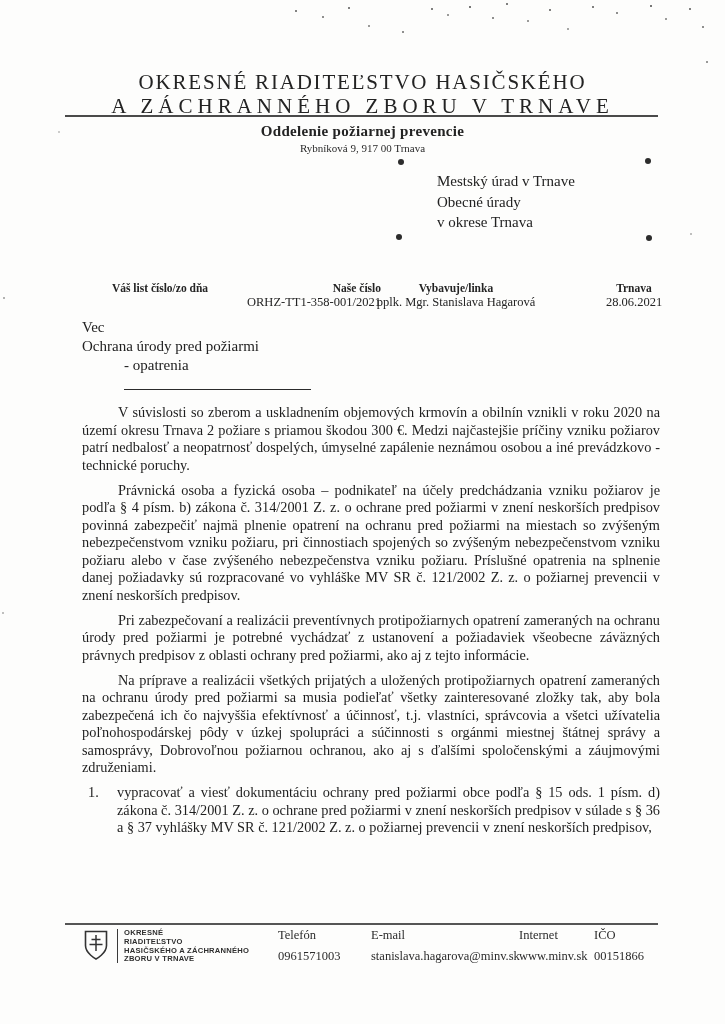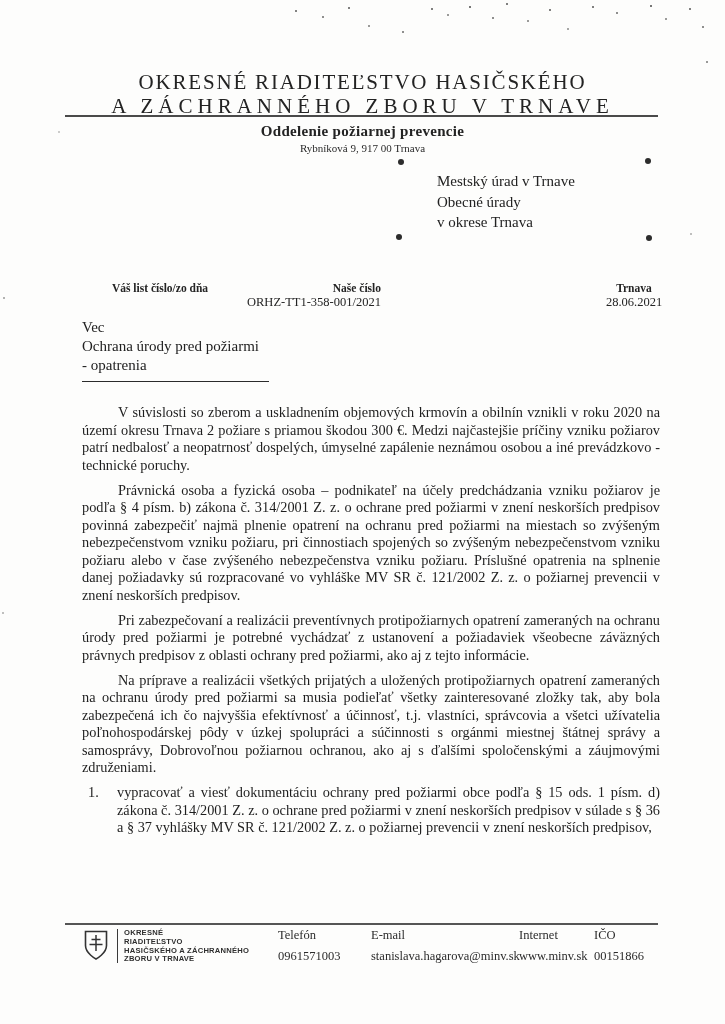--- a/index.html
+++ b/index.html
@@ -17,21 +17,21 @@
   .lh-rule{position:absolute;top:115px;left:65px;width:593px;height:2px;background:#4a4a4a;}
   
   .recipient{position:absolute;top:171px;left:437px;font-size:15px;line-height:20.5px;color:#222;}
   .win-dot{position:absolute;width:6px;height:6px;border-radius:50%;background:#2c2c2c;}
   
   .ref-col{position:absolute;top:281px;text-align:center;transform:translateX(-50%);white-space:nowrap;}
   .ref-label{font-size:11.5px;font-weight:bold;color:#242424;line-height:14px;}
   .ref-value{font-size:12.5px;color:#242424;line-height:15px;}
   
   .subject{position:absolute;top:318px;left:82px;font-size:15px;line-height:19px;color:#212121;}
-  .subject-underline{width:187px;border-bottom:1.6px solid #2b2b2b;padding-bottom:6px;}
+  .subject-underline{width:187px;border-bottom:1.6px solid #2b2b2b;padding-bottom:14px;margin-left:42px;}
   
   .body-text{position:absolute;top:404px;left:82px;width:578px;
     font-size:14.3px;line-height:17.5px;text-align:justify;color:#1e1e1e;}
   .body-text p{margin:0 0 7.5px 0;text-indent:36px;}
   .gap-before{margin-top:14px !important;}
   .num-list{margin-top:0;}
   .list-item{display:flex;}
   .list-marker{flex:none;width:35px;padding-left:6px;box-sizing:border-box;}
   .list-body{flex:1;text-align:justify;}
   
@@ -79,20 +79,24 @@
   </div>
 
   <div class="ref-col" style="left:160px;">
     <div class="ref-label">Váš list číslo/zo dňa</div>
     <div class="ref-value"></div>
   </div>
   <div class="ref-col" style="left:314px;text-align:right;">
     <div class="ref-label">Naše číslo</div>
     <div class="ref-value">ORHZ-TT1-358-001/2021</div>
   </div>
+  <div class="ref-col" style="left:456px;">
+    <div class="ref-label">Vybavuje/linka</div>
+    <div class="ref-value">pplk. Mgr. Stanislava Hagarová</div>
+  </div>
   <div class="ref-col" style="left:634px;">
     <div class="ref-label">Trnava</div>
     <div class="ref-value">28.06.2021</div>
   </div>
 
   <div class="subject">
     <div>Vec</div>
     <div>Ochrana úrody pred požiarmi</div>
     <div class="subject-underline">- opatrenia</div>
   </div>

